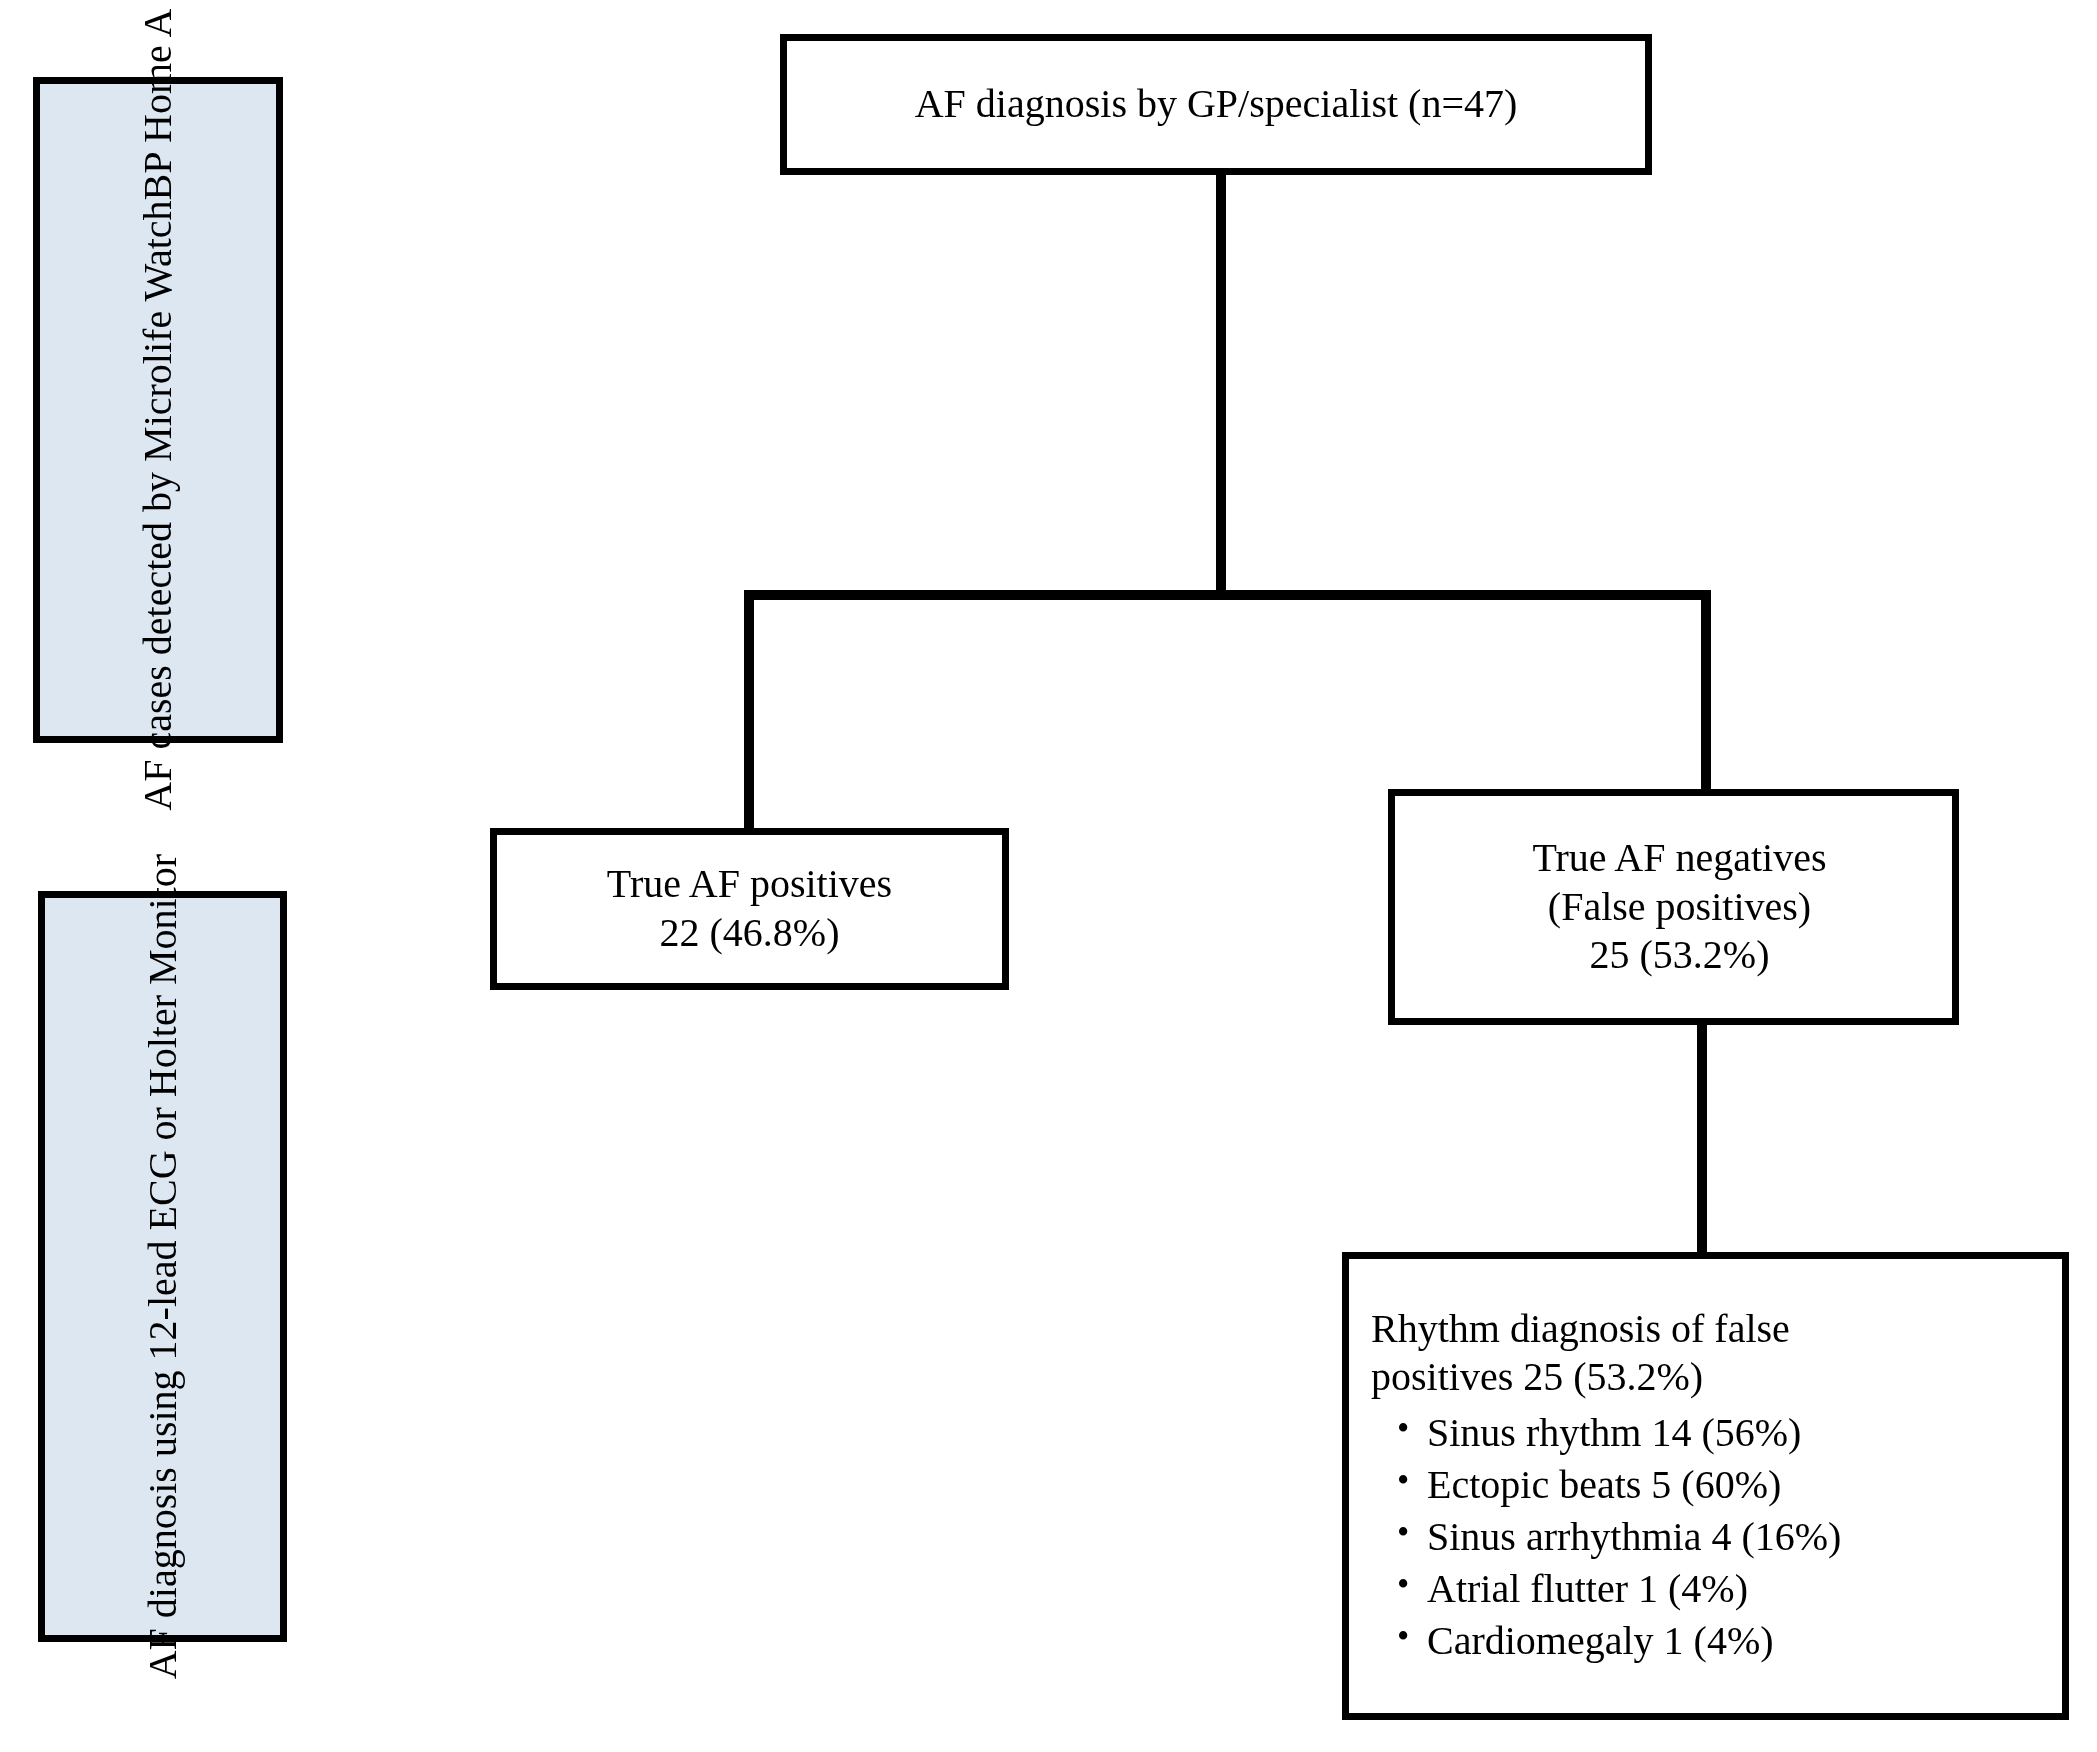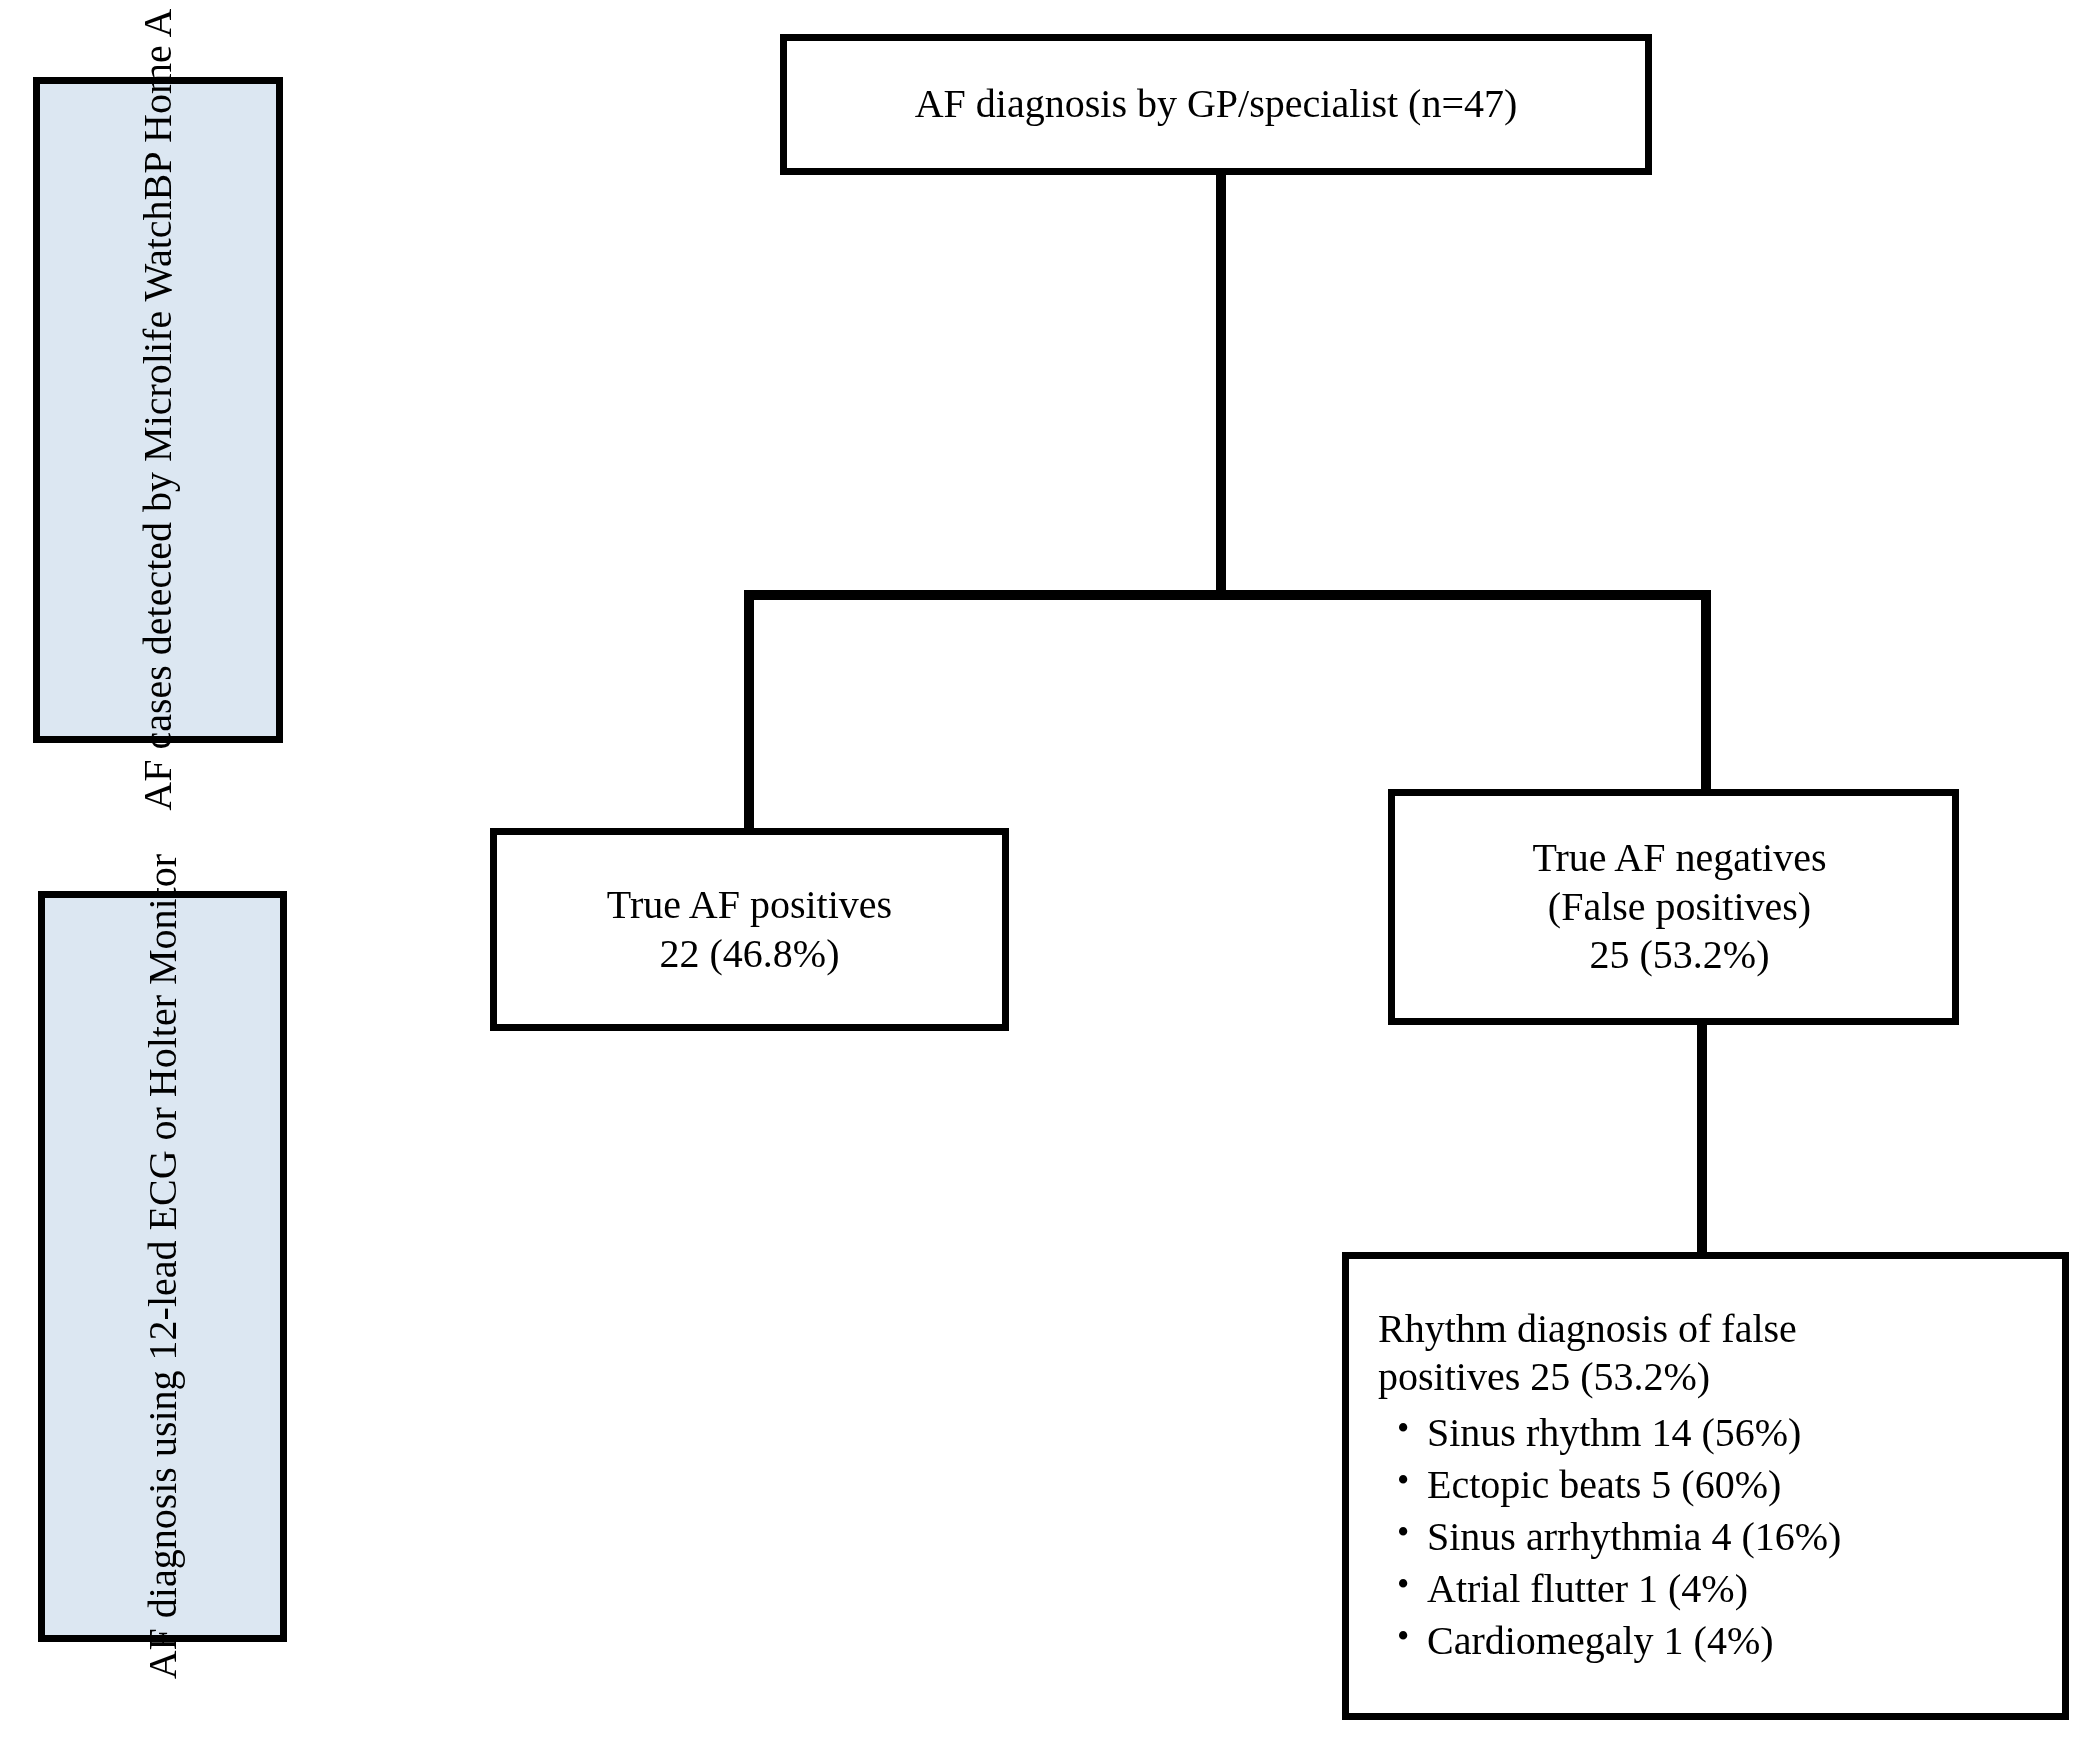--- a/index.html
+++ b/index.html
@@ -48,35 +48,34 @@
     display: flex;
     flex-direction: column;
     align-items: center;
     justify-content: center;
     font-size: 40px;
     line-height: 1.22;
     text-align: right;
     z-index: 3;
   }
   #node-root       { left: 780px; top: 34px;   width: 872px; height: 141px; }
-  #node-positives  { left: 490px;  top: 828px; width: 519px;  height: 203px; }
+  #node-positives  { left: 490px;  top: 828px; width: 519px;  height: 162px; }
   #node-negatives  { left: 1388px; top: 789px; width: 571px;  height: 236px; padding-left: 12px; }
 
   #node-rhythm {
     left: 1342px; top: 1252px; width: 727px; height: 468px;
     align-items: flex-start;
     justify-content: center;
     text-align: left;
     padding: 0 22px;
   }
   #node-rhythm .rhythm-heading {
     font-size: 40px;
     line-height: 1.22;
     max-width: 457px;
-    margin-left: 7px;
   }
   #node-rhythm ul {
     margin: 5.2px 0 0 0;
     padding-left: 56px;
     list-style: none;
   }
   #node-rhythm li {
     font-size: 40px;
     line-height: 1.30;
     position: relative;

